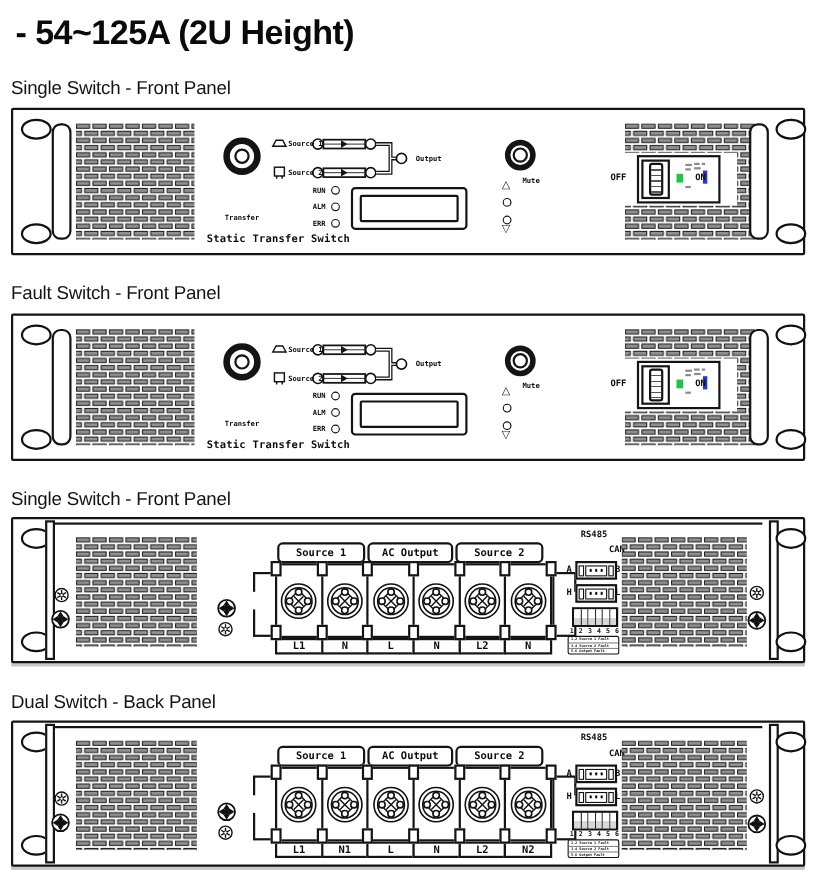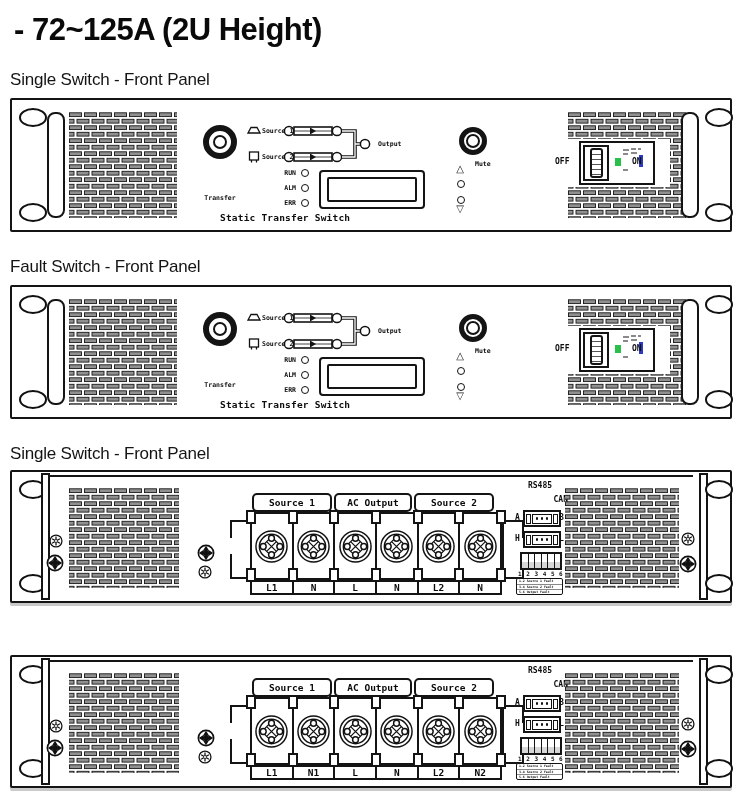--- a/index.html
+++ b/index.html
@@ -41,21 +41,21 @@
   .led{position:absolute;left:289px;width:6px;height:6px;border:1.5px solid #111;border-radius:50%;background:#fff;}
 
   
   .lcd{position:absolute;left:307px;top:70px;width:102px;height:35px;border:2px solid #141414;border-radius:4px;background:#fff;}
   .lcd-in{position:absolute;left:6px;top:5px;right:6px;bottom:5px;border:2px solid #141414;border-radius:2px;}
 
   
   .arr{position:absolute;left:440px;width:16px;text-align:center;font-size:10px;line-height:10px;color:#111;}
   .acirc{position:absolute;left:445px;width:6px;height:6px;border:1.5px solid #111;border-radius:50%;background:#fff;}
 
-  .name-lbl{left:176px;top:112px;font-size:9.5px;letter-spacing:0.2px;margin-left:32px;}
+  .name-lbl{left:176px;top:112px;font-size:9.5px;letter-spacing:0.2px;}
 
   
   .bk-strip{position:absolute;left:542px;top:39px;width:116px;height:48px;background:#fff;}
   .off-lbl{left:543px;top:57px;font-size:8px;}
   .on-lbl{left:620px;top:57px;font-size:8px;}
   .breaker{position:absolute;left:567px;top:41px;width:72px;height:40px;border:2px solid #141414;background:#fff;}
   .lev-out{position:absolute;left:2px;top:2px;width:22px;height:32px;border:2px solid #141414;}
   .lev{position:absolute;left:9px;top:5px;width:9px;height:26px;border:2px solid #141414;border-radius:3px;
        background:repeating-linear-gradient(to bottom,#fff 0 4px,#555 4px 5px);}
   .mk{position:absolute;background:#8a8a8a;}
@@ -115,21 +115,21 @@
   <defs>
     <pattern id="brick" width="15" height="13" patternUnits="userSpaceOnUse">
       <rect x="0.5" y="0.8" width="12" height="3.8" fill="#909090" stroke="#161616" stroke-width="0.9"></rect>
       <rect x="8" y="7.3" width="12" height="3.8" fill="#909090" stroke="#161616" stroke-width="0.9"></rect>
       <rect x="-7" y="7.3" width="12" height="3.8" fill="#909090" stroke="#161616" stroke-width="0.9"></rect>
     </pattern>
   </defs>
 </svg>
 
 <div id="stage">
-  <div class="title">- 72~125A (2U Height)</div>
+  <div class="title">- 54~125A (2U Height)</div>
 
   <div class="sec-label" style="top:70px">Single Switch - Front Panel</div>
   <div id="p1" class="panel front" style="top:98px">
   <div class="ear-hole" style="left:7px;top:8px"></div>
   <div class="ear-hole" style="left:7px;bottom:8px"></div>
   <div class="hslot" style="left:35px"></div>
   <svg class="vent" style="left:57px;top:12px;width:108px;height:106px">
     <rect width="100%" height="100%" fill="url(#brick)"></rect>
       </svg>
 
@@ -473,20 +473,21 @@
   <svg class="scrw" style="left:667px;top:83px" width="18" height="18" viewBox="0 0 20 20">
     <circle cx="10" cy="10" r="8.5" fill="#fff" stroke="#111" stroke-width="1.8"></circle>
     <path d="M10 2 L13.5 7.5 H6.5 Z M18 10 L12.5 13.5 V6.5 Z M10 18 L6.5 12.5 H13.5 Z M2 10 L7.5 6.5 V13.5 Z" fill="#111"></path>
     <rect x="6.8" y="6.8" width="6.4" height="6.4" fill="#111" transform="rotate(45 10 10)"></rect>
       </svg>
   <div class="vbar" style="left:687px"></div>
   <div class="ear-hole" style="left:693px;top:8px"></div>
   <div class="ear-hole" style="left:693px;bottom:8px"></div>
 </div>
 
+  <div class="sec-label" style="top:629px">Dual Switch - Back Panel</div>
   <div id="p4" class="panel back" style="top:655px">
   <div class="lip"></div>
   <div class="ear-hole" style="left:7px;top:8px"></div>
   <div class="ear-hole" style="left:7px;bottom:8px"></div>
   <div class="vbar" style="left:29px"></div>
   <svg class="vent" style="left:57px;top:16px;width:110px;height:100px">
     <rect width="100%" height="100%" fill="url(#brick)"></rect>
       </svg>
 
   <svg class="scrw" style="left:37px;top:62px" width="14" height="14" viewBox="0 0 20 20">

